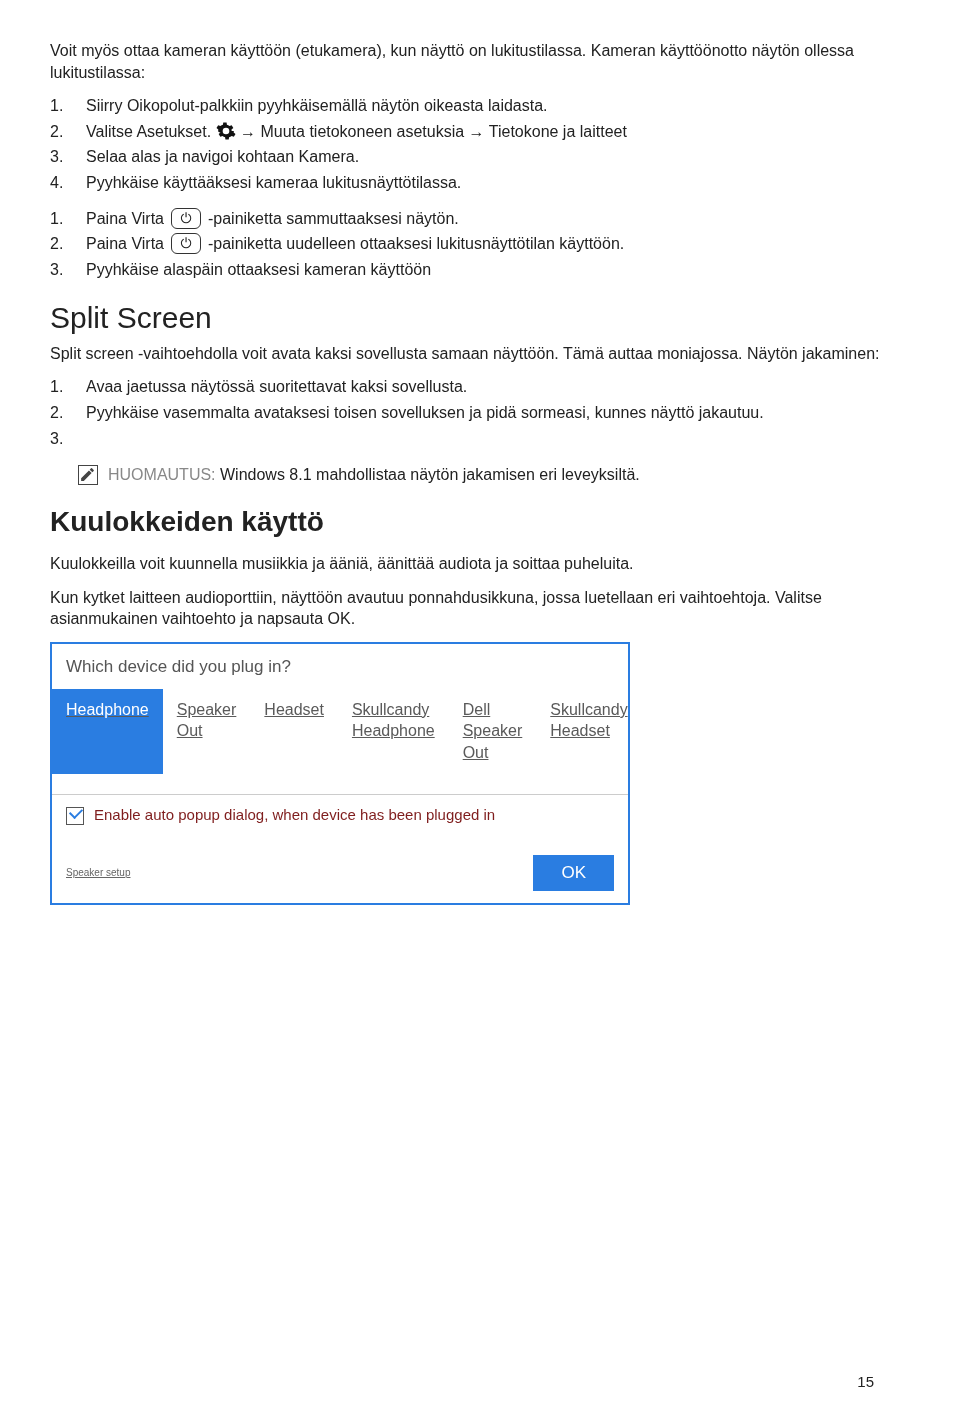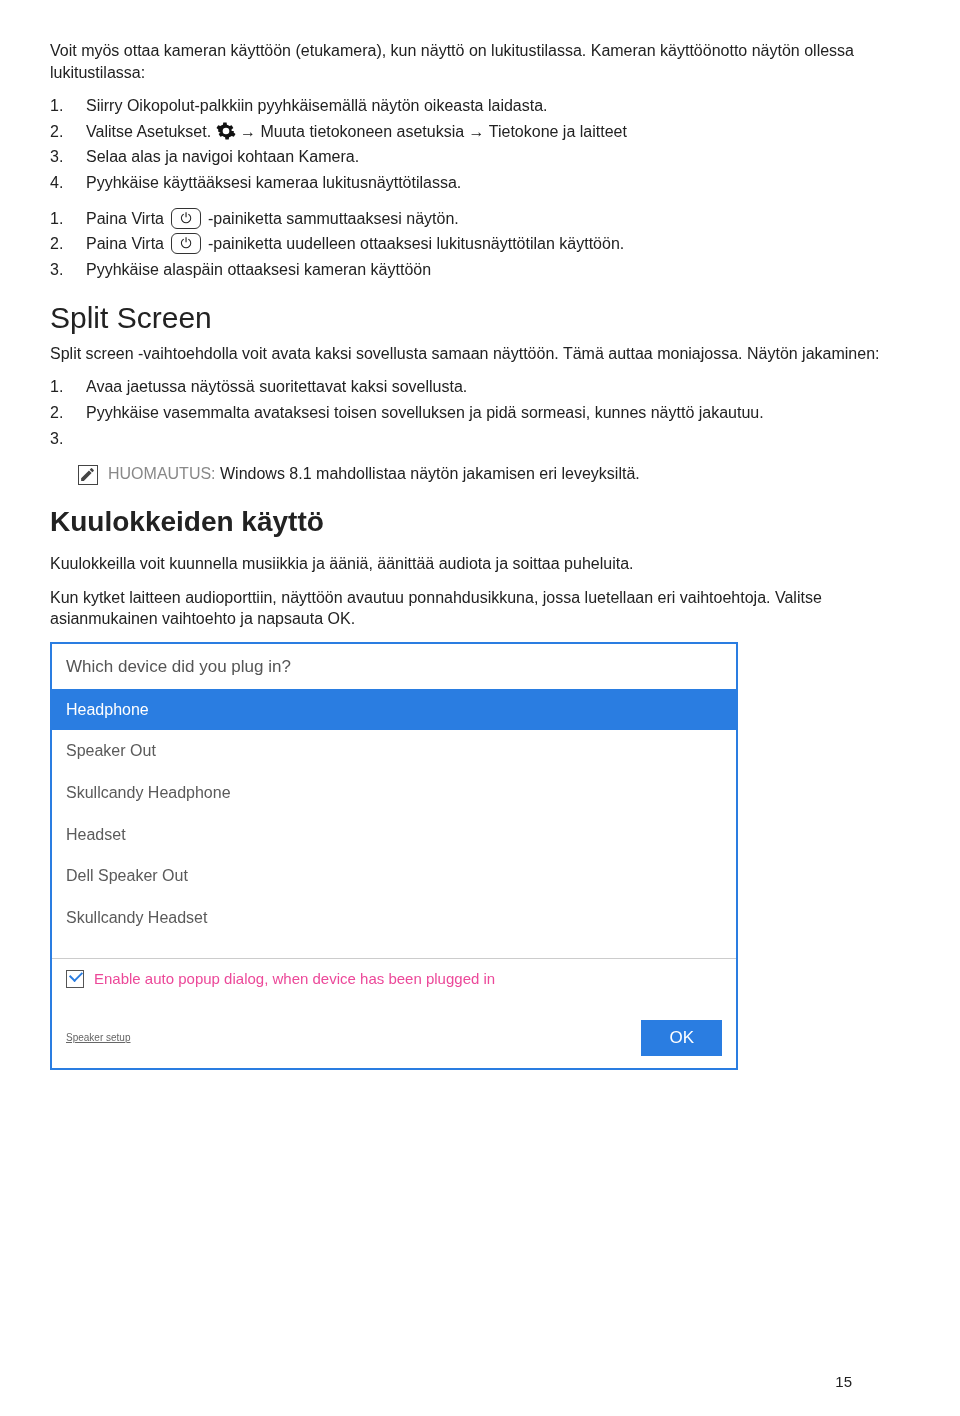--- a/index.html
+++ b/index.html
@@ -44,71 +44,72 @@
     border: 1.5px solid #333;
     border-radius: 6px;
     padding: 0 8px 1px 8px;
     margin: 0 3px;
     font-size: 14px;
     line-height: 18px;
     vertical-align: 1px;
   }
   .note-row {
     display: flex;
-    align-items: center;
+    align-items: flex-end;
     gap: 10px;
     margin: 4px 0 10px 28px;
   }
   .note-icon {
     border: 1.5px solid #444;
     width: 20px;
     height: 20px;
     position: relative;
     flex-shrink: 0;
     margin-top: 2px;
   }
   .note-icon svg { display: block; }
   .note-label { color: #888; }
   .dialog {
     border: 2px solid #2a7de1;
     background: #fff;
-    width: 688px;
+    width: 580px;
     font-family: 'Segoe UI', Tahoma, sans-serif;
     color: #5a5a5a;
     font-size: 16px;
     margin-top: 11px;
     filter: blur(0.25px);
   }
   .dialog-title {
     padding: 12px 14px 10px 14px;
     font-size: 17px;
     color: #555;
   }
   .dev-list {
     display: flex;
-    flex-direction: column;
+    flex-direction: row;
     margin-bottom: 20px;
+    text-decoration: underline;
   }
   .dev-item {
     padding: 10px 14px;
     font-size: 16px;
   }
   .dev-item.selected {
     background: #2a7de1;
     color: #fff;
   }
   .dialog-bottom {
     border-top: 1px solid #ccc;
     padding: 10px 14px 12px 14px;
   }
   .chk-row {
     display: flex;
-    align-items: center;
+    align-items: flex-end;
     gap: 10px;
-    color: #ec4899;
+    color: #7f1d1d;
     font-size: 15px;
     margin-bottom: 30px;
   }
   .chk {
     width: 18px;
     height: 18px;
     border: 1.5px solid #555;
     position: relative;
     flex-shrink: 0;
   }
@@ -136,21 +137,21 @@
   .ok-btn {
     background: #2a7de1;
     color: #fff;
     border: none;
     padding: 8px 28px;
     font-size: 17px;
     font-family: inherit;
   }
   .page-num {
     position: absolute;
-    right: 58px;
+    right: 36px;
     bottom: 18px;
     font-size: 15px;
   }
   .page-wrap { position: relative; min-height: 1370px; }
 </style>
 </head>
 <body>
 <div class="page-wrap">
 
 <p>Voit myös ottaa kameran käyttöön (etukamera), kun näyttö on lukitustilassa. Kameran käyttöönotto näytön ollessa lukitustilassa:</p>
@@ -245,22 +246,22 @@
 
 <p>
   <span>Kun kytket laitteen audioporttiin, näyttöön avautuu ponnahdusikkuna, jossa luetellaan eri vaihtoehtoja. Valitse asianmukainen vaihtoehto ja napsauta </span><span class="bolded">OK</span><span>.</span>
 </p>
 
 <div class="dialog">
   <div class="dialog-title">Which device did you plug in?</div>
   <div class="dev-list">
     <div class="dev-item selected">Headphone</div>
     <div class="dev-item">Speaker Out</div>
+    <div class="dev-item">Headset</div>
     <div class="dev-item">Skullcandy Headphone</div>
-    <div class="dev-item">Headset</div>
     <div class="dev-item">Dell Speaker Out</div>
     <div class="dev-item">Skullcandy Headset</div>
   </div>
   <div class="dialog-bottom">
     <div class="chk-row">
       <div class="chk"></div>
       <span>Enable auto popup dialog, when device has been plugged in</span>
     </div>
     <div class="dialog-actions">
       <span class="link">Speaker setup</span>

